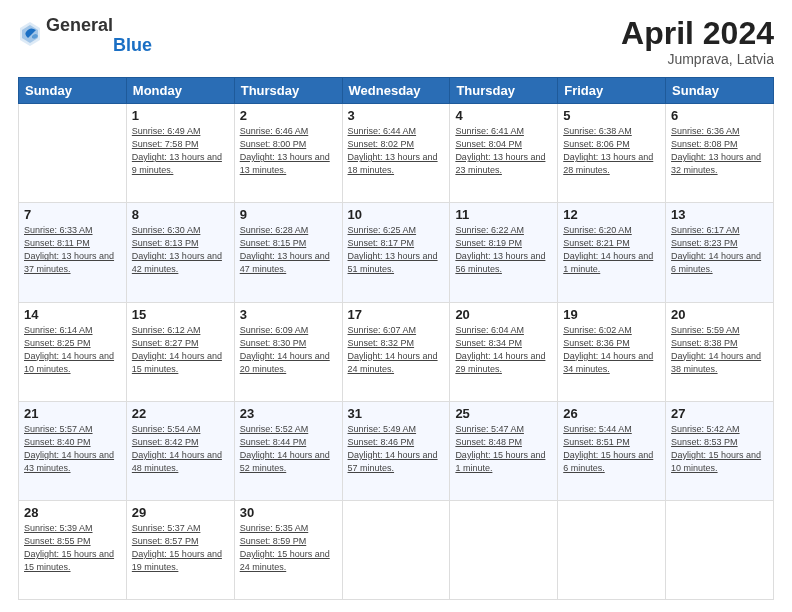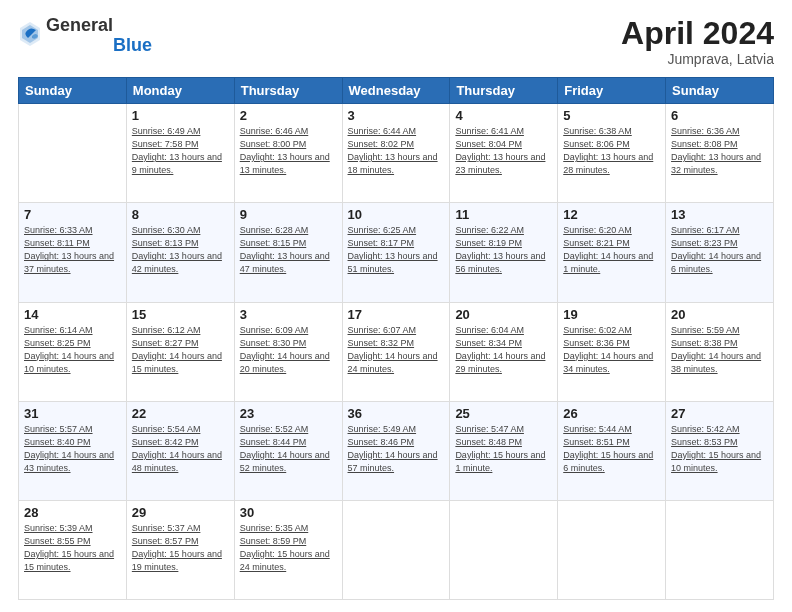--- a/index.html
+++ b/index.html
@@ -269,39 +269,39 @@
         </td>
           <td>
           <span class="day-num">20</span>
           <div class="day-info">
             Sunrise: 5:59 AM<br>Sunset: 8:38 PM<br>Daylight: 14 hours and 38 minutes.
           </div>
         </td>
         </tr>
         <tr class="row-odd">
           <td>
+          <span class="day-num">21</span>
+          <div class="day-info">
+            Sunrise: 5:57 AM<br>Sunset: 8:40 PM<br>Daylight: 14 hours and 43 minutes.
+          </div>
+        </td>
+          <td>
+          <span class="day-num">22</span>
+          <div class="day-info">
+            Sunrise: 5:54 AM<br>Sunset: 8:42 PM<br>Daylight: 14 hours and 48 minutes.
+          </div>
+        </td>
+          <td>
+          <span class="day-num">23</span>
+          <div class="day-info">
+            Sunrise: 5:52 AM<br>Sunset: 8:44 PM<br>Daylight: 14 hours and 52 minutes.
+          </div>
+        </td>
+          <td>
           <span class="day-num">31</span>
-          <div class="day-info">
-            Sunrise: 5:57 AM<br>Sunset: 8:40 PM<br>Daylight: 14 hours and 43 minutes.
-          </div>
-        </td>
-          <td>
-          <span class="day-num">22</span>
-          <div class="day-info">
-            Sunrise: 5:54 AM<br>Sunset: 8:42 PM<br>Daylight: 14 hours and 48 minutes.
-          </div>
-        </td>
-          <td>
-          <span class="day-num">23</span>
-          <div class="day-info">
-            Sunrise: 5:52 AM<br>Sunset: 8:44 PM<br>Daylight: 14 hours and 52 minutes.
-          </div>
-        </td>
-          <td>
-          <span class="day-num">36</span>
           <div class="day-info">
             Sunrise: 5:49 AM<br>Sunset: 8:46 PM<br>Daylight: 14 hours and 57 minutes.
           </div>
         </td>
           <td>
           <span class="day-num">25</span>
           <div class="day-info">
             Sunrise: 5:47 AM<br>Sunset: 8:48 PM<br>Daylight: 15 hours and 1 minute.
           </div>
         </td>

